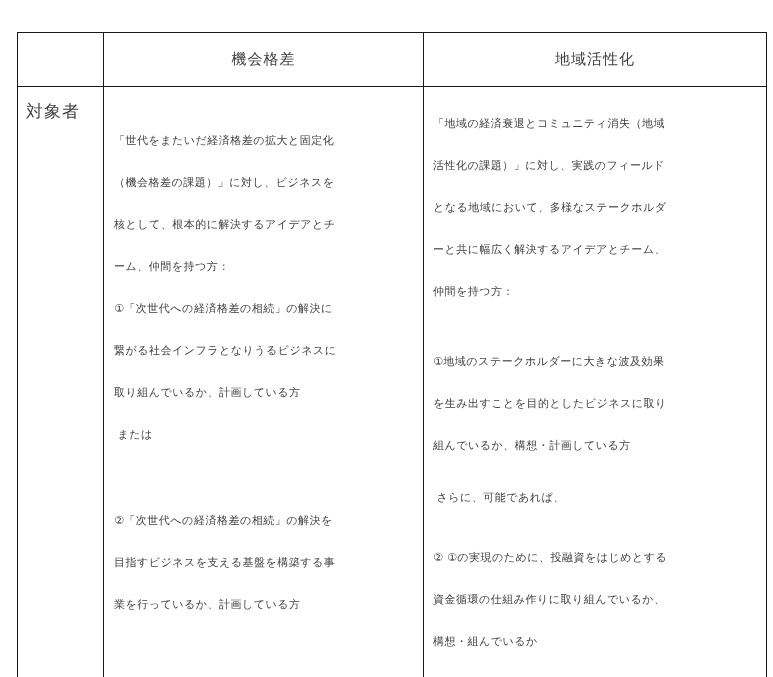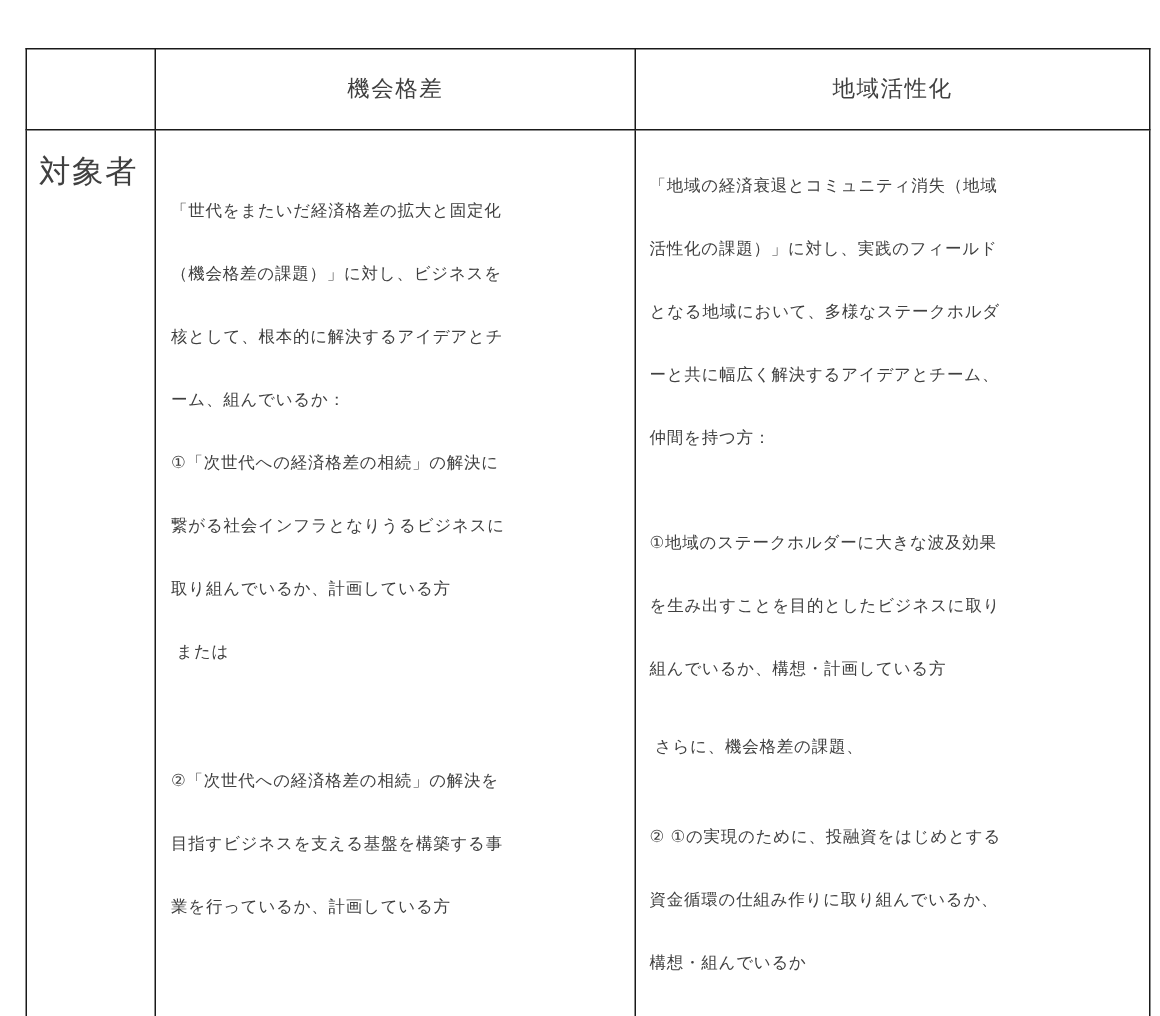--- a/index.html
+++ b/index.html
@@ -36,21 +36,21 @@
     height: 53px;
     text-align: center;
     vertical-align: middle;
     font-size: 15px;
     letter-spacing: 1px;
   }
   tr.body-row td { height: 599px; }
 
   .row-label {
     padding: 13px 6px 0 8px;
-    font-size: 21px;
+    font-size: 17px;
     letter-spacing: 1px;
   }
   .cell-text {
     font-size: 11px;
   }
   .cell-text.left-cell  { padding: 32px 8px 0 10px; }
   .cell-text.right-cell { padding: 15px 6px 0 9px; }
 
   .line {
     height: 42px;
@@ -77,21 +77,21 @@
     </tr>
     <tr class="body-row">
       <td class="col-label">
         <div class="row-label">対象者</div>
       </td>
       <td class="col-left">
         <div class="cell-text left-cell">
           <div class="line">「世代をまたいだ経済格差の拡大と固定化</div>
           <div class="line">（機会格差の課題）」に対し、ビジネスを</div>
           <div class="line">核として、根本的に解決するアイデアとチ</div>
-          <div class="line">ーム、組んでいるか：</div>
+          <div class="line">ーム、仲間を持つ方：</div>
           <div class="line">①「次世代への経済格差の相続」の解決に</div>
           <div class="line">繋がる社会インフラとなりうるビジネスに</div>
           <div class="line">取り組んでいるか、計画している方</div>
           <div class="line"> または</div>
           <div class="spacer-44"></div>
           <div class="line">②「次世代への経済格差の相続」の解決を</div>
           <div class="line">目指すビジネスを支える基盤を構築する事</div>
           <div class="line">業を行っているか、計画している方</div>
         </div>
       </td>
@@ -100,21 +100,21 @@
           <div class="line">「地域の経済衰退とコミュニティ消失（地域</div>
           <div class="line">活性化の課題）」に対し、実践のフィールド</div>
           <div class="line">となる地域において、多様なステークホルダ</div>
           <div class="line">ーと共に幅広く解決するアイデアとチーム、</div>
           <div class="line">仲間を持つ方：</div>
           <div class="spacer-28"></div>
           <div class="line">①地域のステークホルダーに大きな波及効果</div>
           <div class="line">を生み出すことを目的としたビジネスに取り</div>
           <div class="line">組んでいるか、構想・計画している方</div>
           <div class="spacer-10"></div>
-          <div class="line"> さらに、機会格差の課題、</div>
+          <div class="line"> さらに、可能であれば、</div>
           <div class="spacer-18"></div>
           <div class="line">② ①の実現のために、投融資をはじめとする</div>
           <div class="line">資金循環の仕組み作りに取り組んでいるか、</div>
           <div class="line">構想・組んでいるか</div>
         </div>
       </td>
     </tr>
   </tbody>
     </table>
 </div>

